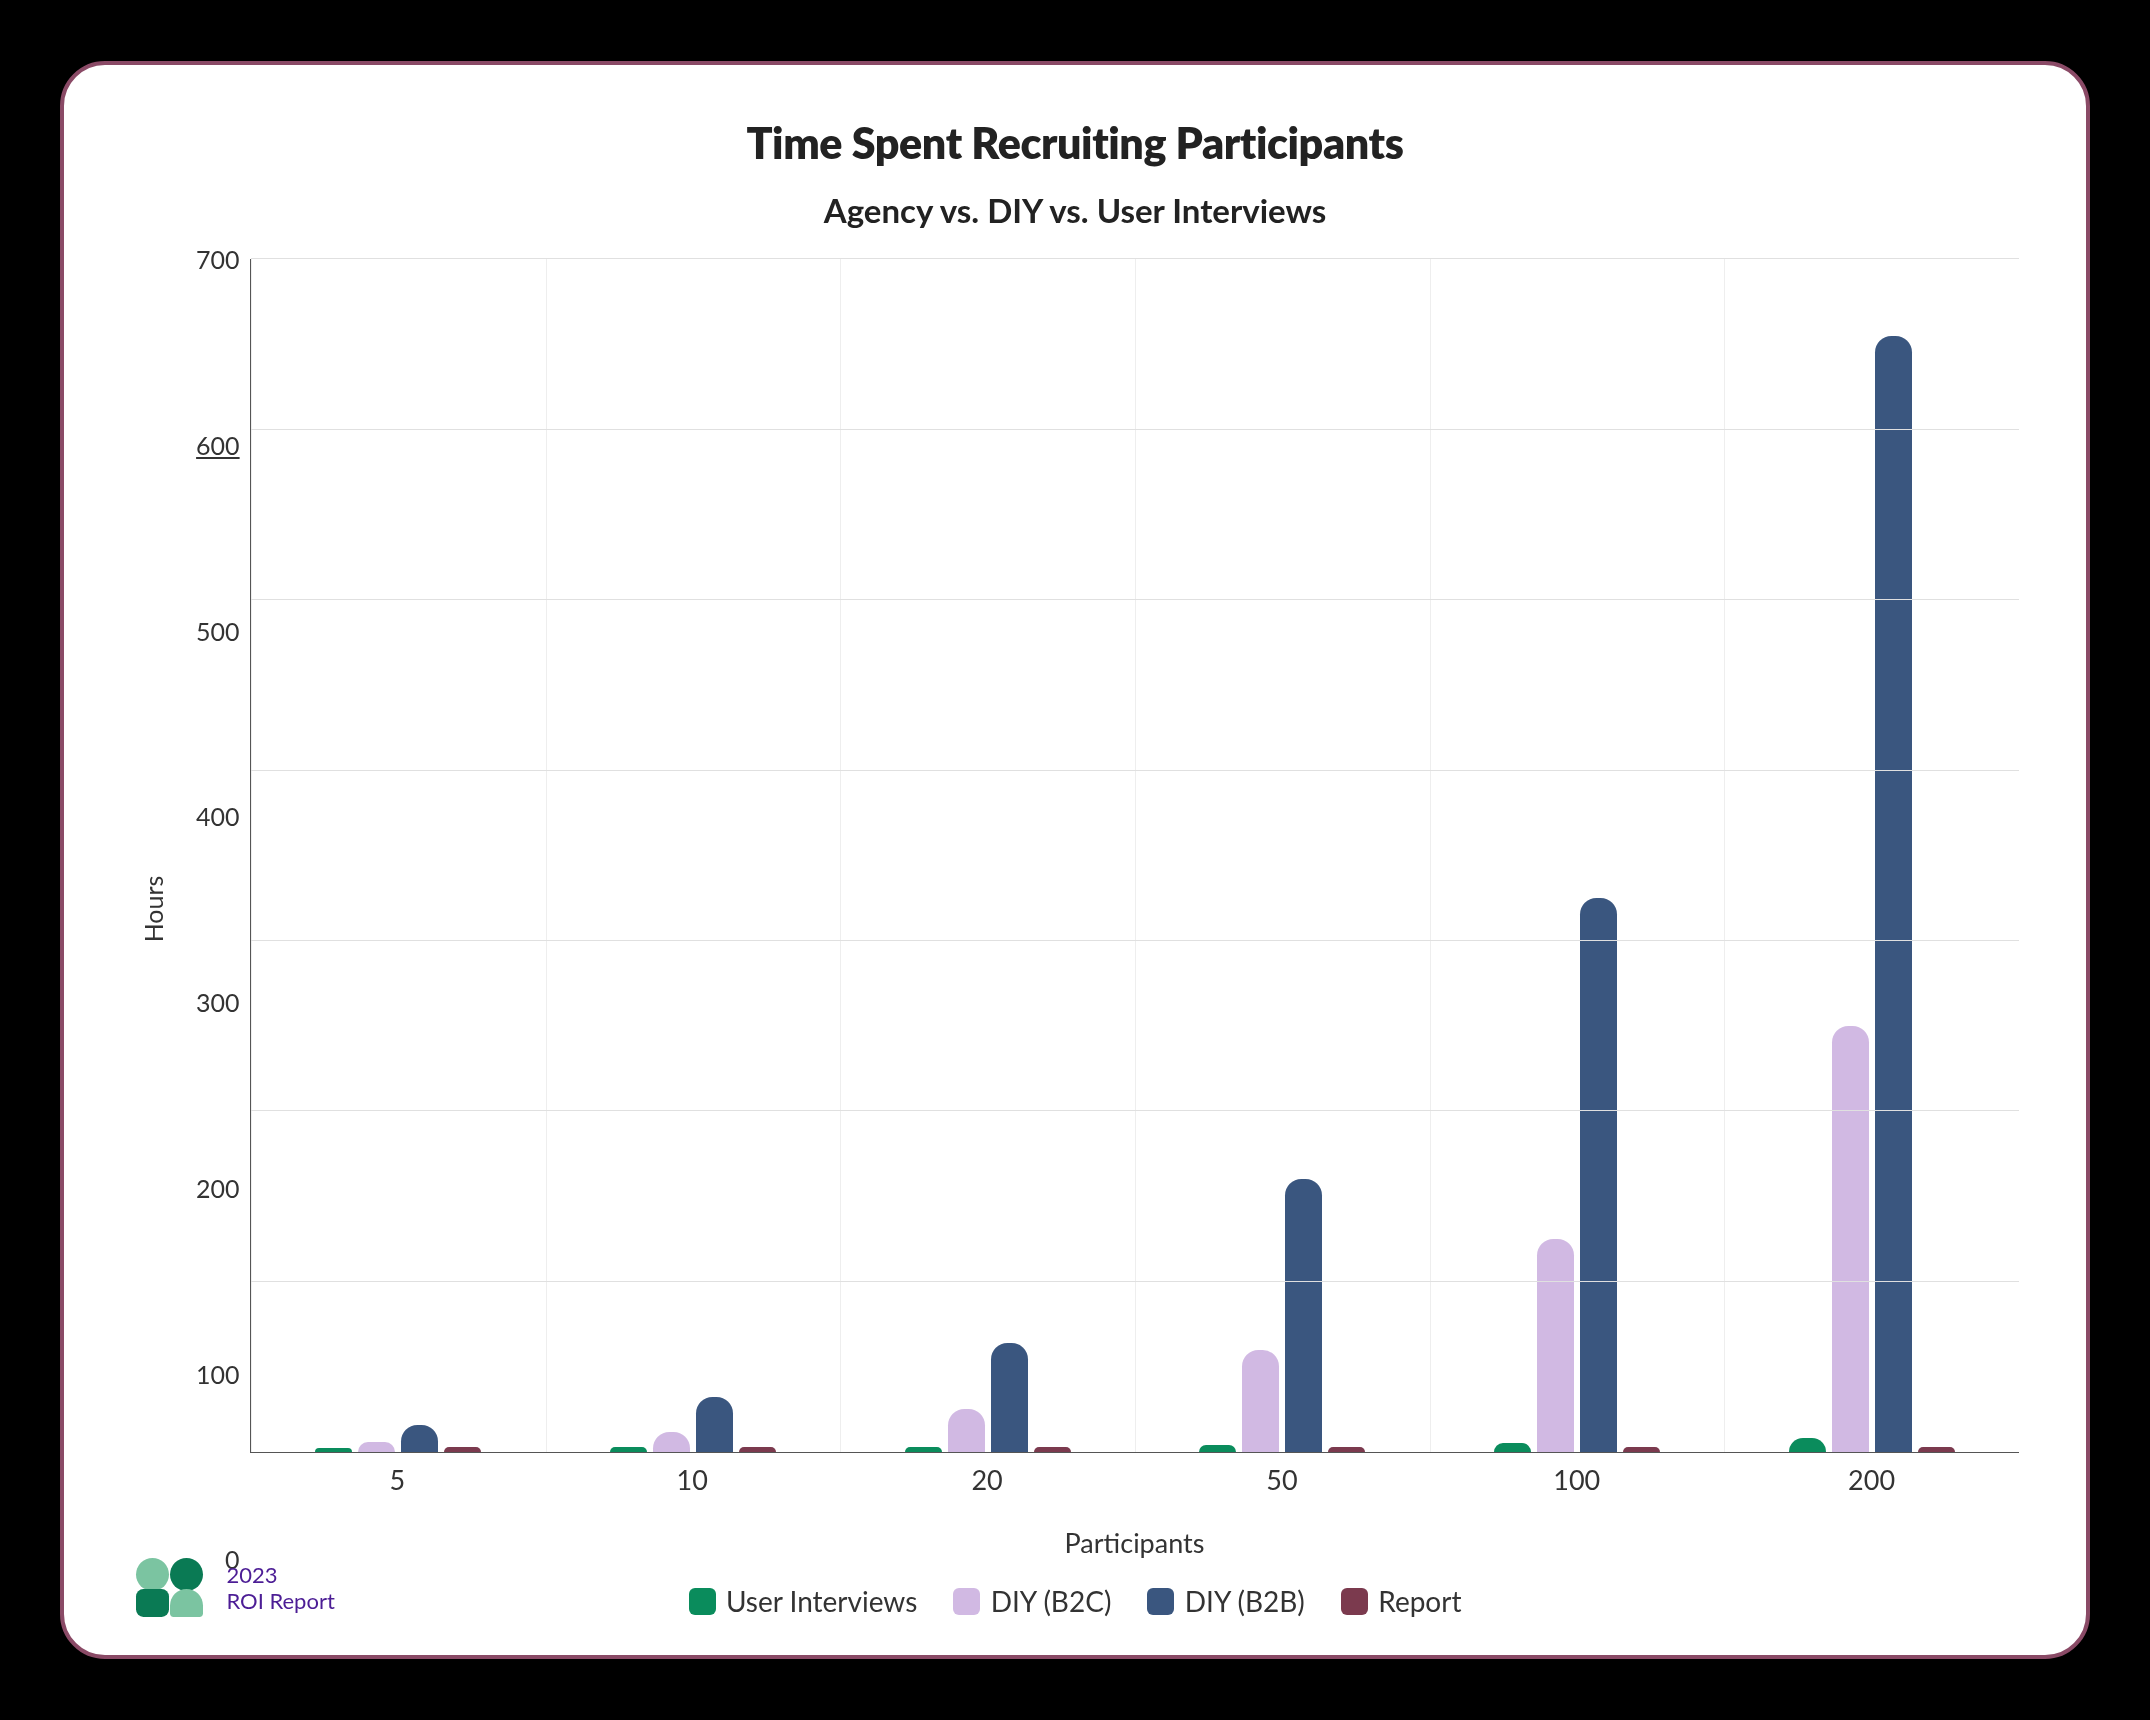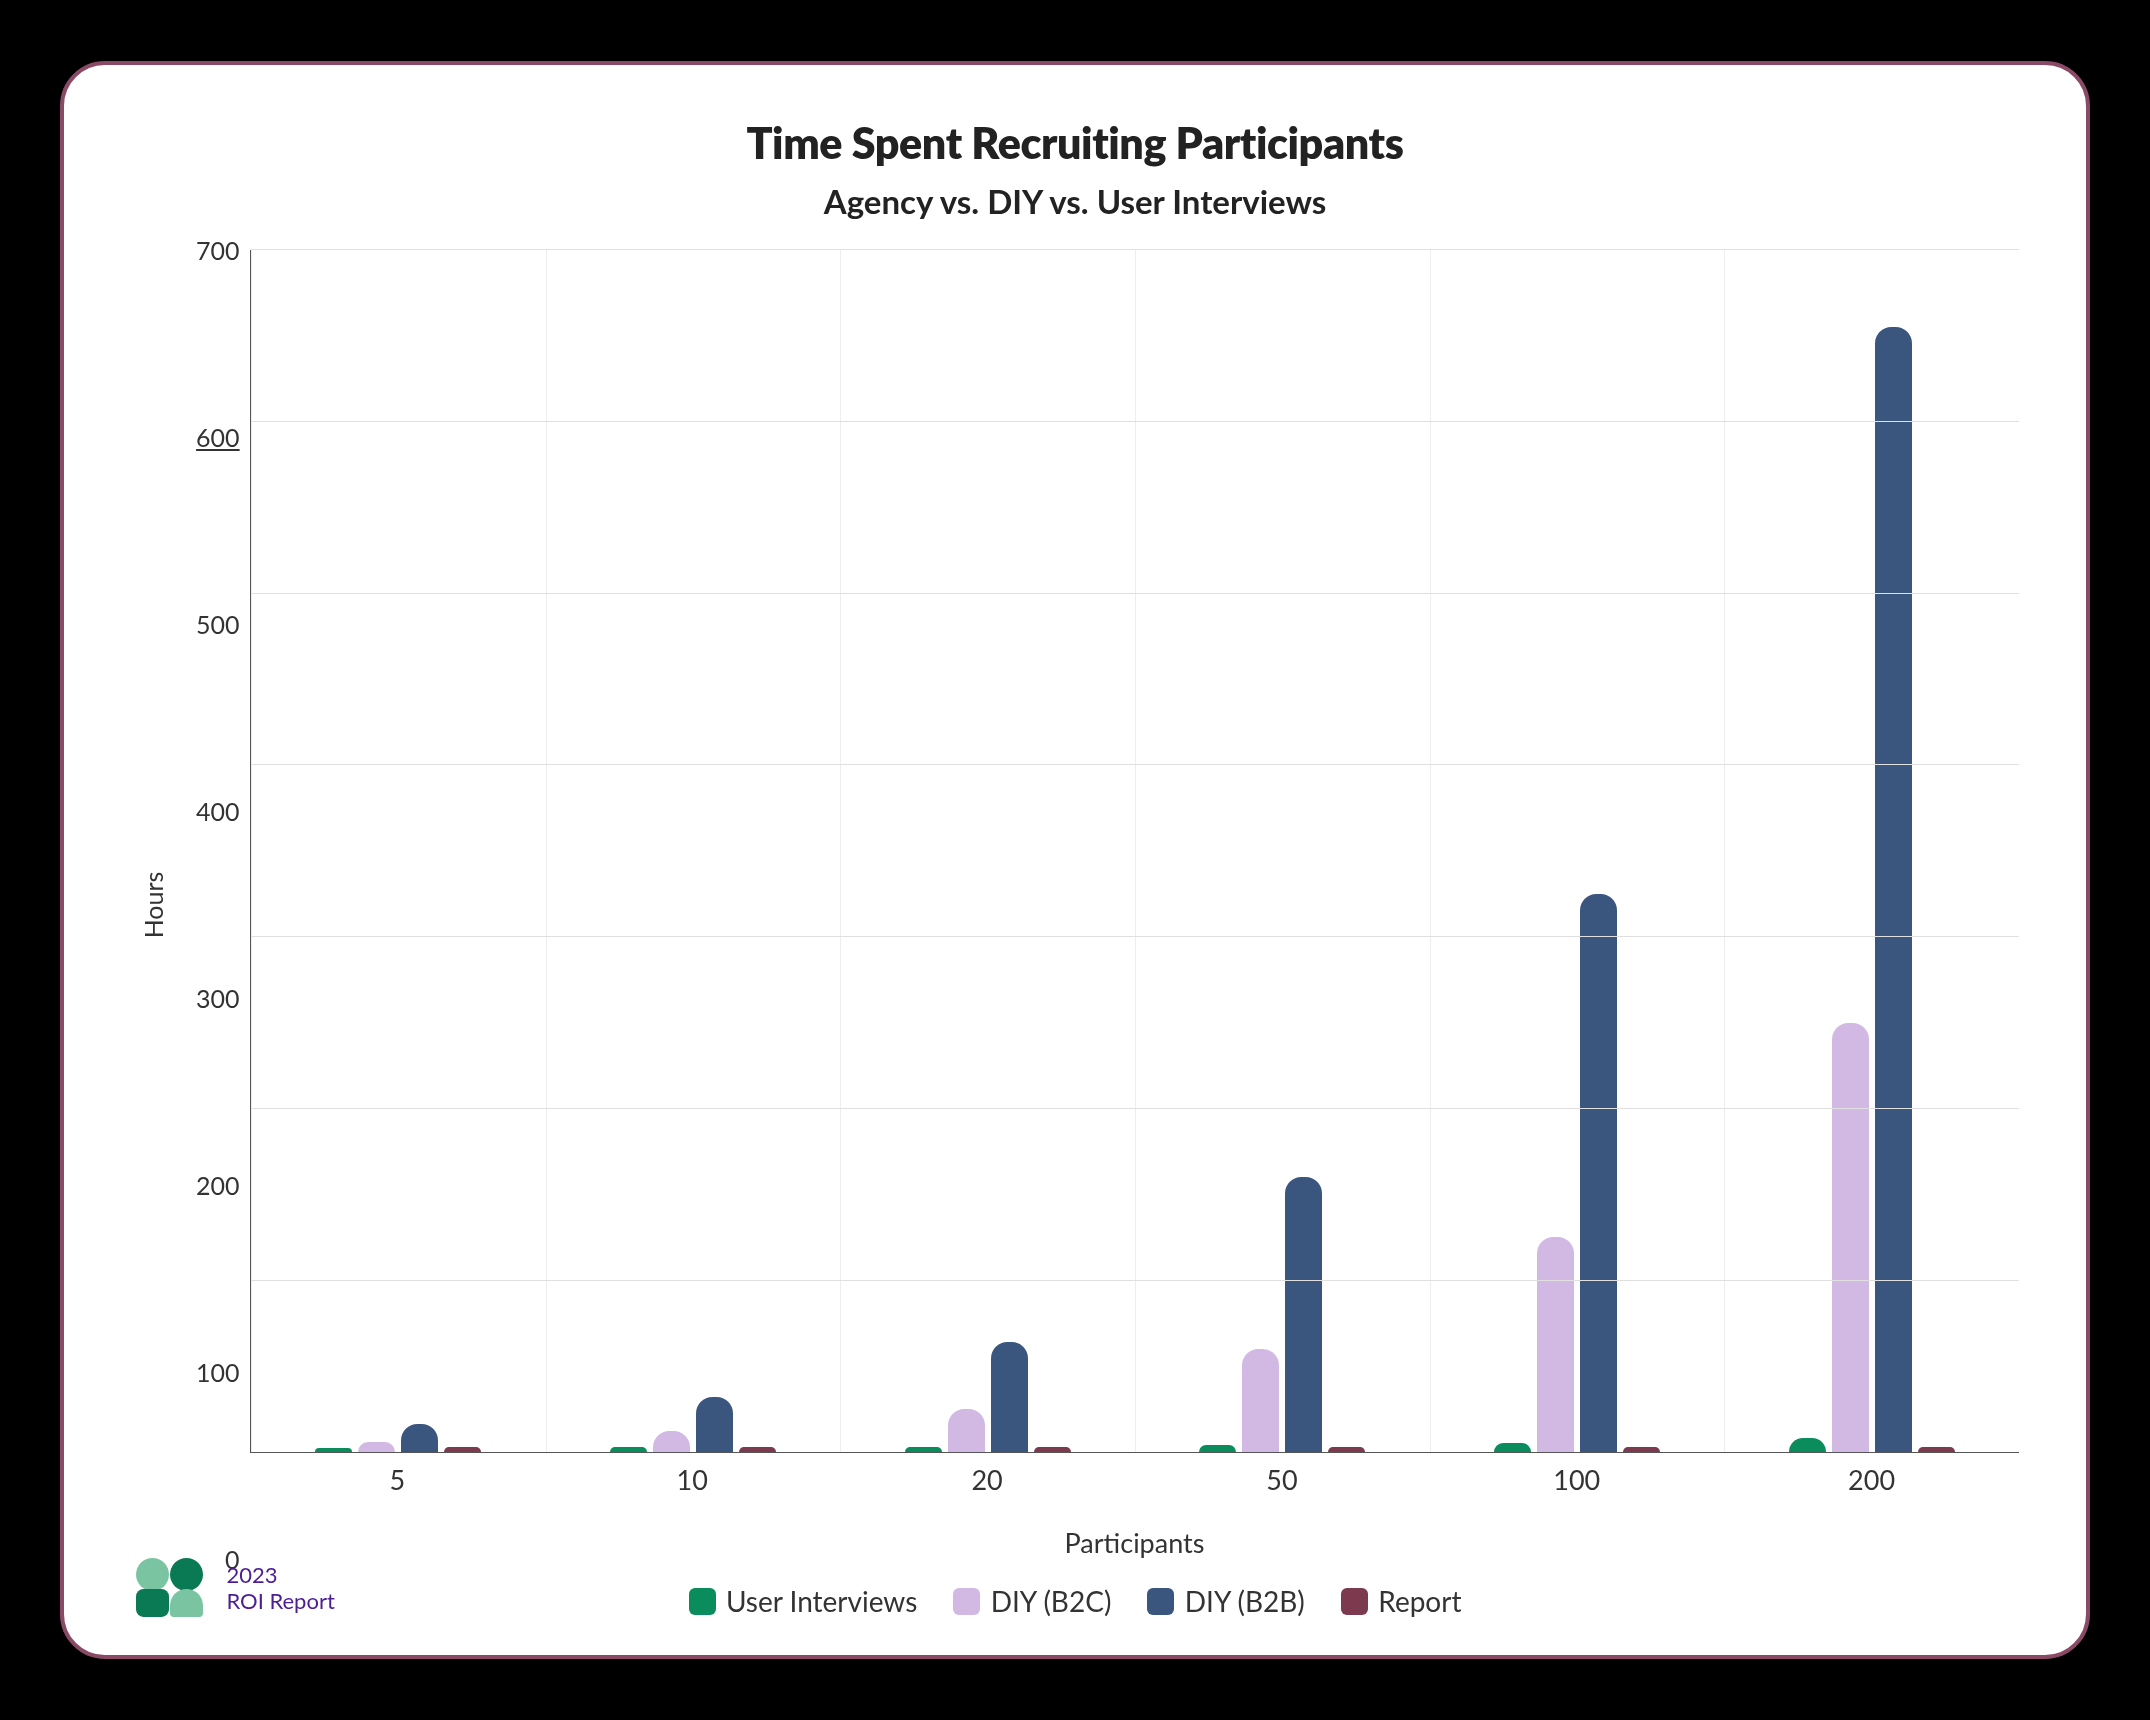--- a/index.html
+++ b/index.html
@@ -28,21 +28,21 @@
   .title {
     font-size: 43px;
     font-weight: 800;
     color: #222;
     letter-spacing: -0.4px;
   }
   .subtitle {
     font-size: 33px;
     font-weight: 700;
     color: #222;
-    margin-top: 13px;
+    margin-top: 22px;
   }
   .chart-wrap {
     flex: 1;
     display: flex;
     margin-top: 22px;
   }
   .yaxis-label-col {
     width: 45px;
     display: flex;
     align-items: center;

